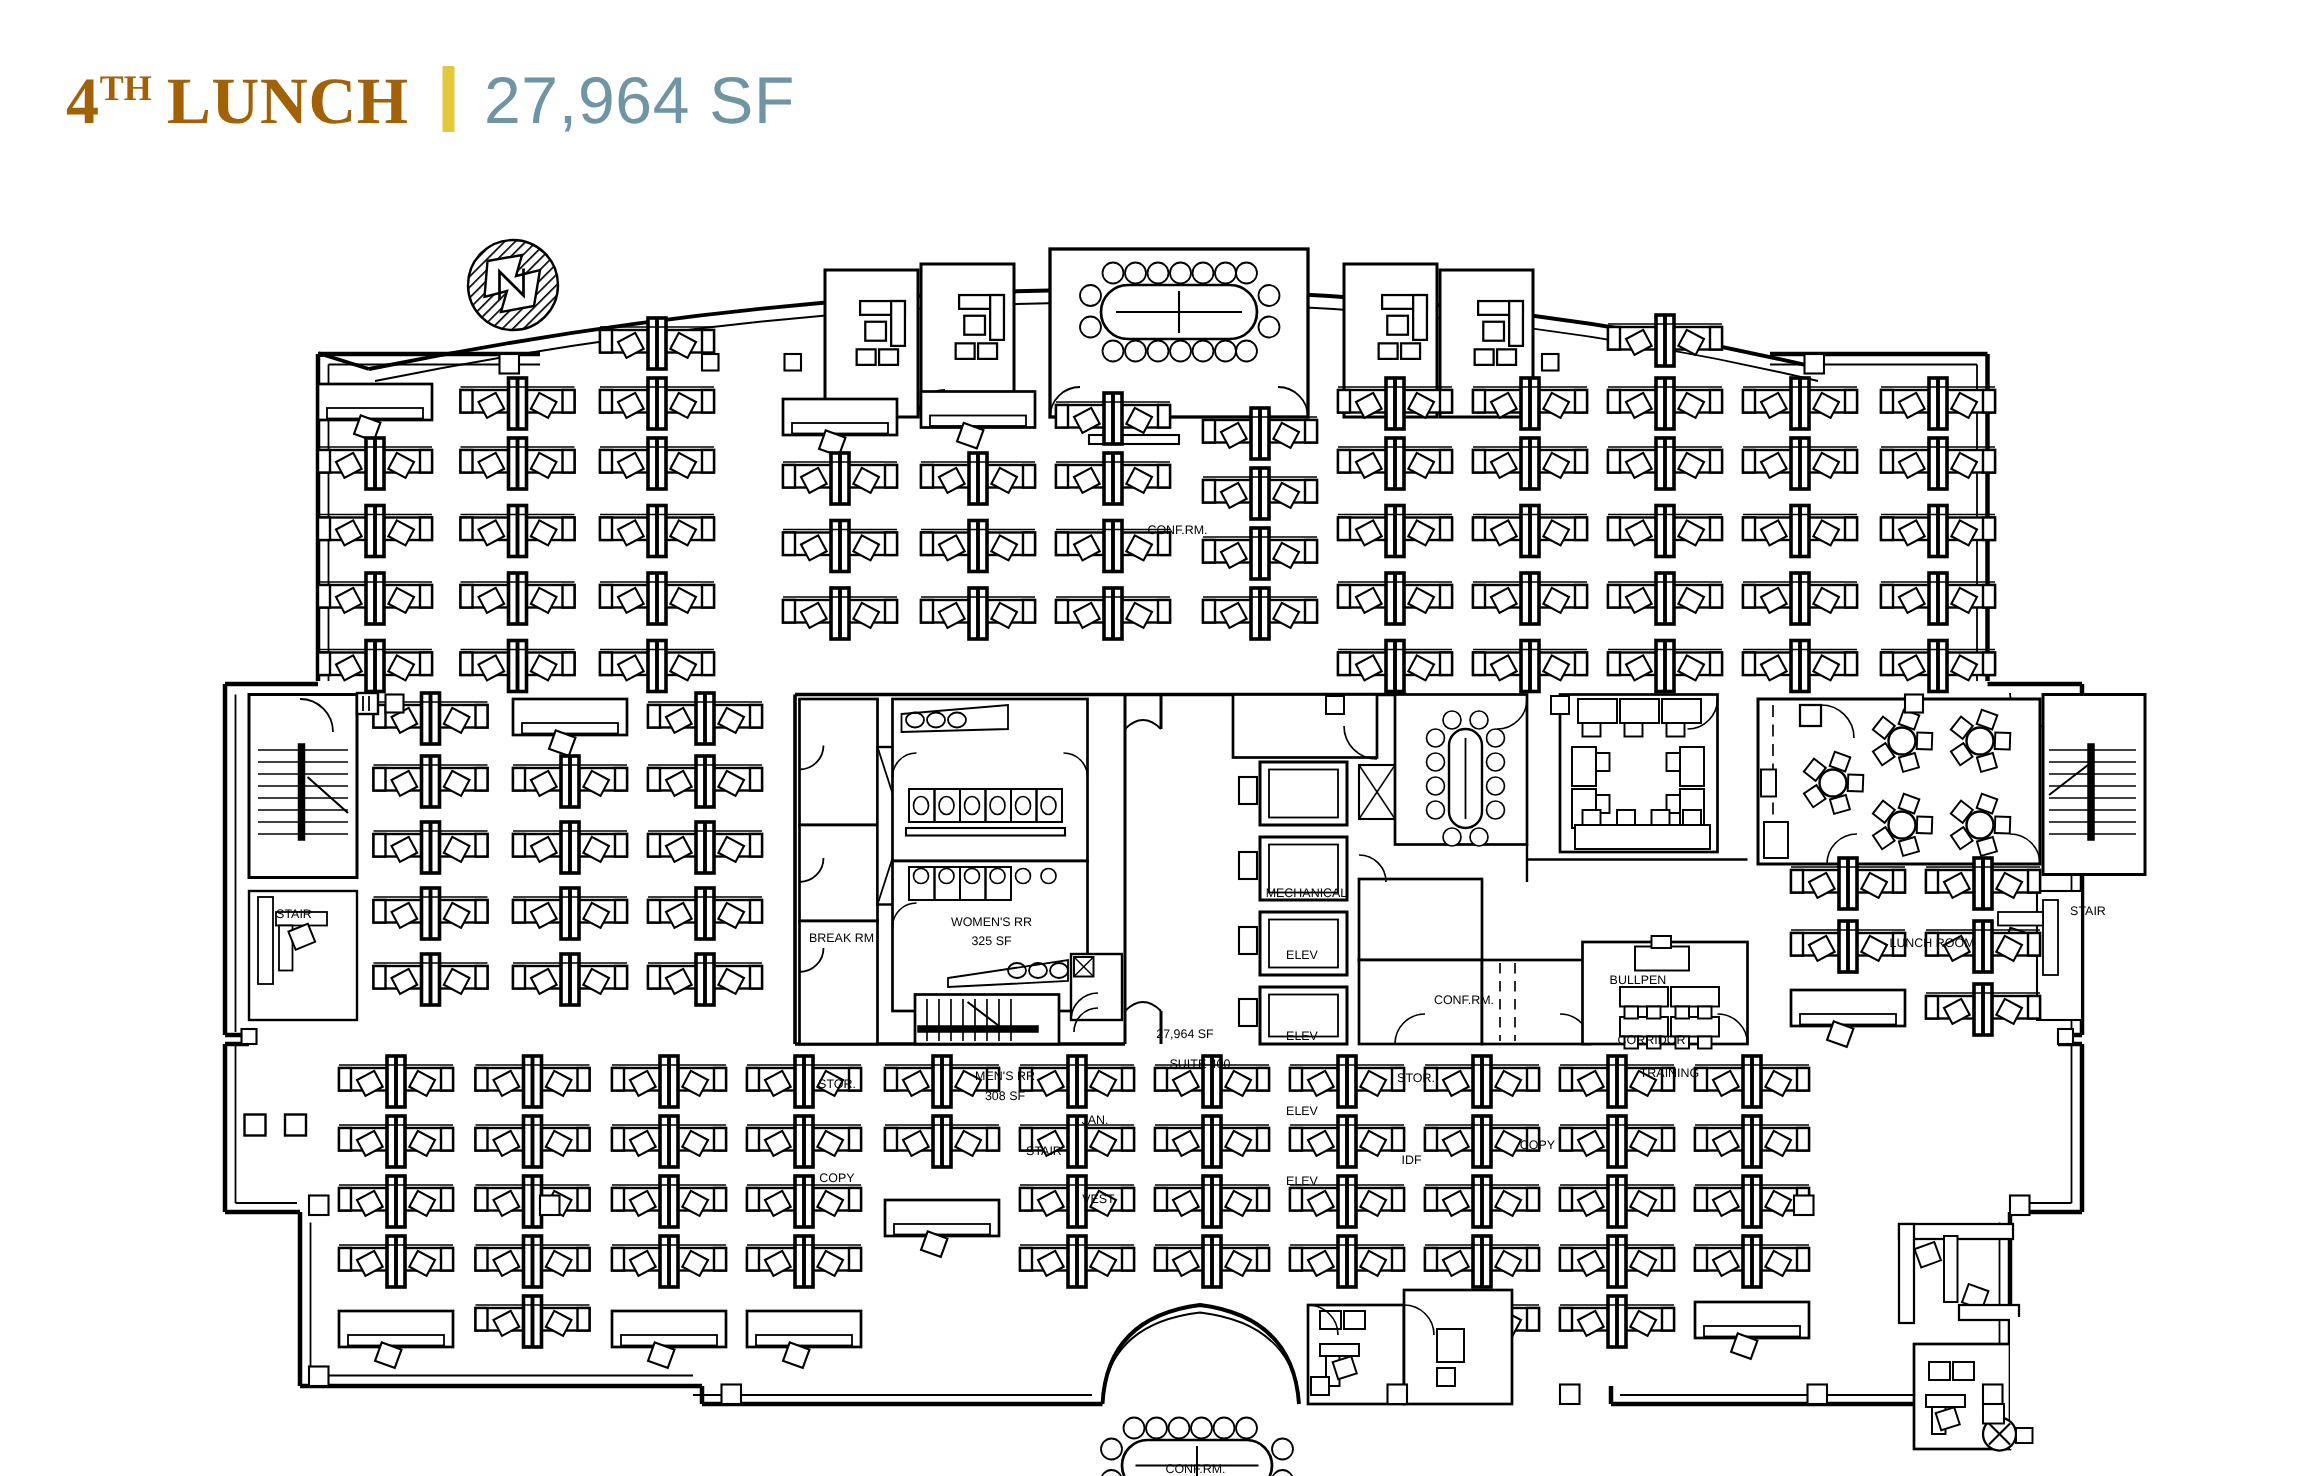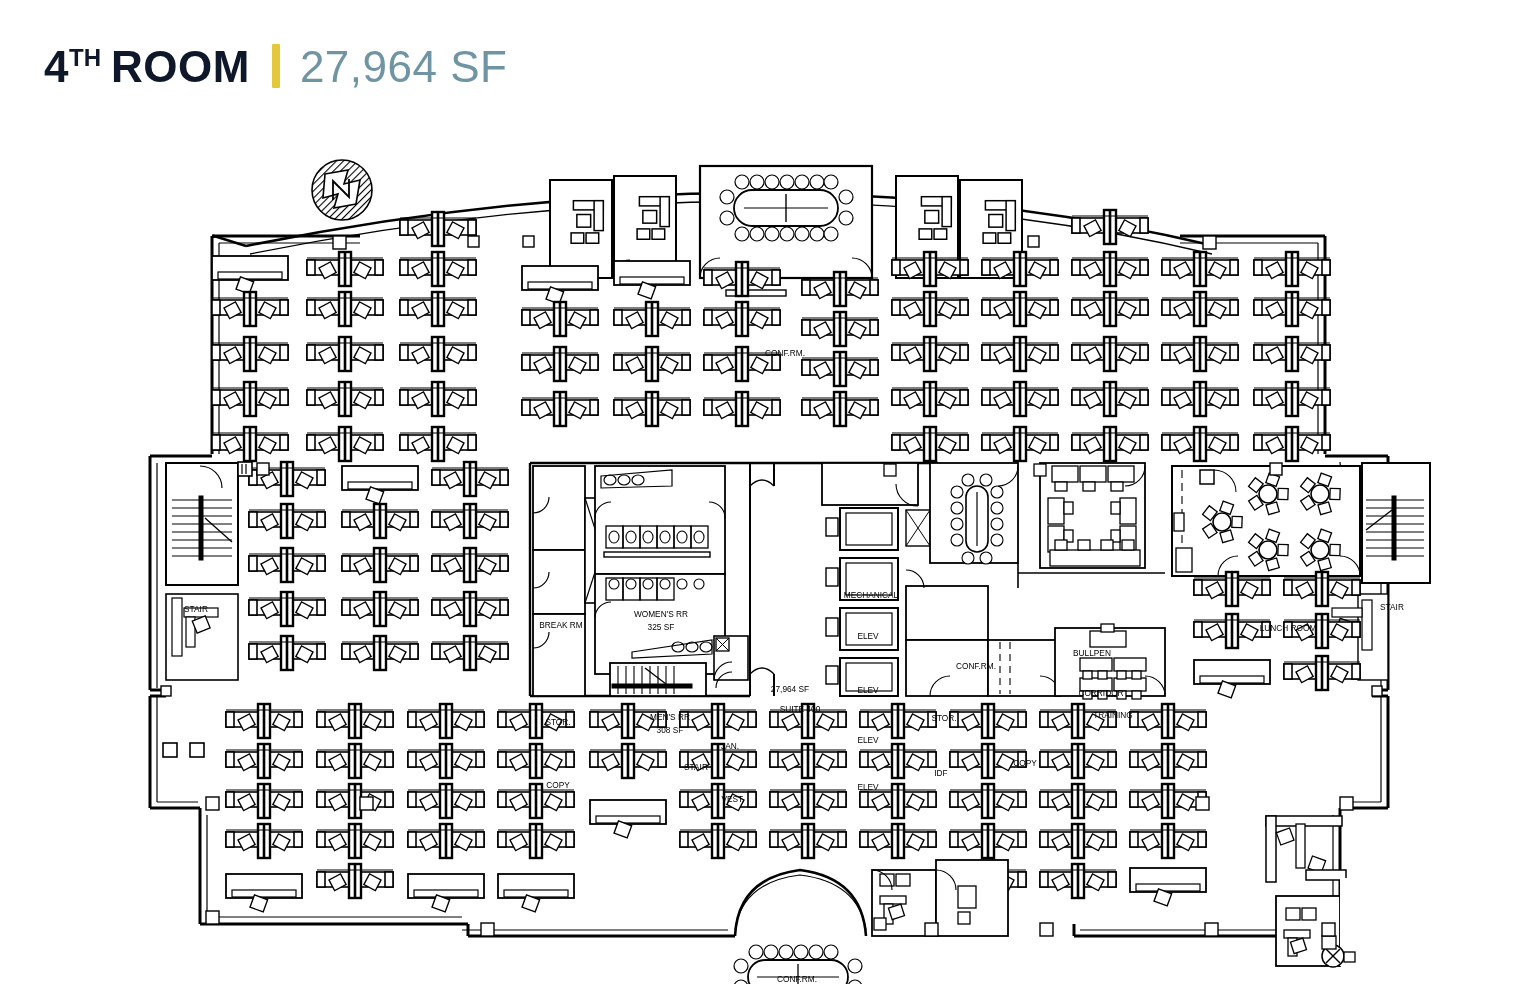--- a/index.html
+++ b/index.html
@@ -1,41 +1,41 @@
 <!DOCTYPE html>
 <html><head>
 <meta charset="utf-8">
 <style>
   html,body{margin:0;padding:0;background:#ffffff;}
   body{width:1537px;height:984px;font-family:"Liberation Sans",sans-serif;overflow:hidden;}
   #page{position:relative;width:1537px;height:984px;background:#fff;}
 
   
   #title-bar{position:absolute;left:44px;top:38px;display:flex;align-items:baseline;}
-  .t-floor{font-size:44px;font-weight:bold;color:#0f172a;letter-spacing:.5px;line-height:1;}
+  .t-floor{font-size:44px;font-weight:bold;color:#a16207;letter-spacing:.5px;line-height:1;font-family:Liberation Serif, serif;}
   .t-floor sup{font-size:24px;font-weight:bold;vertical-align:super;letter-spacing:0;}
   .t-div{display:inline-block;width:8px;height:44px;background:#e3c83c;margin:0 20px 0 22px;
          position:relative;top:6px;border-radius:1px;}
   .t-sf{font-size:44px;font-weight:normal;color:#6f94a3;letter-spacing:.5px;line-height:1;}
 
   
   #plan-wrap{position:absolute;left:0;top:118px;width:1328px;height:866px;}
   svg{display:block;}
   .rmlabel{font-family:"Liberation Sans",sans-serif;fill:#000;font-size:9.5px;
            text-anchor:middle;dominant-baseline:middle;}
   .rmlabel.sm{font-size:8.3px;}
 </style>
 </head>
 <body>
 
 <div id="page">
 
   <div id="title-bar">
     <span class="t-floor"><span>4</span><sup>TH</sup></span>
-    <span class="t-floor" style="margin-left:10px;">ROOM</span>
+    <span class="t-floor" style="margin-left:10px;">LUNCH</span>
     <span class="t-div"></span>
     <span class="t-sf">27,964 SF</span>
   </div>
 
   <div id="plan-wrap">
   <svg width="1537" height="866" viewBox="0 0 1537 866">
     <defs>
       <pattern id="hatch" width="5" height="5" patternUnits="userSpaceOnUse" patternTransform="rotate(45)">
         <line x1="0" y1="0" x2="0" y2="5" stroke="#000" stroke-width="2.2"></line>
       </pattern>

